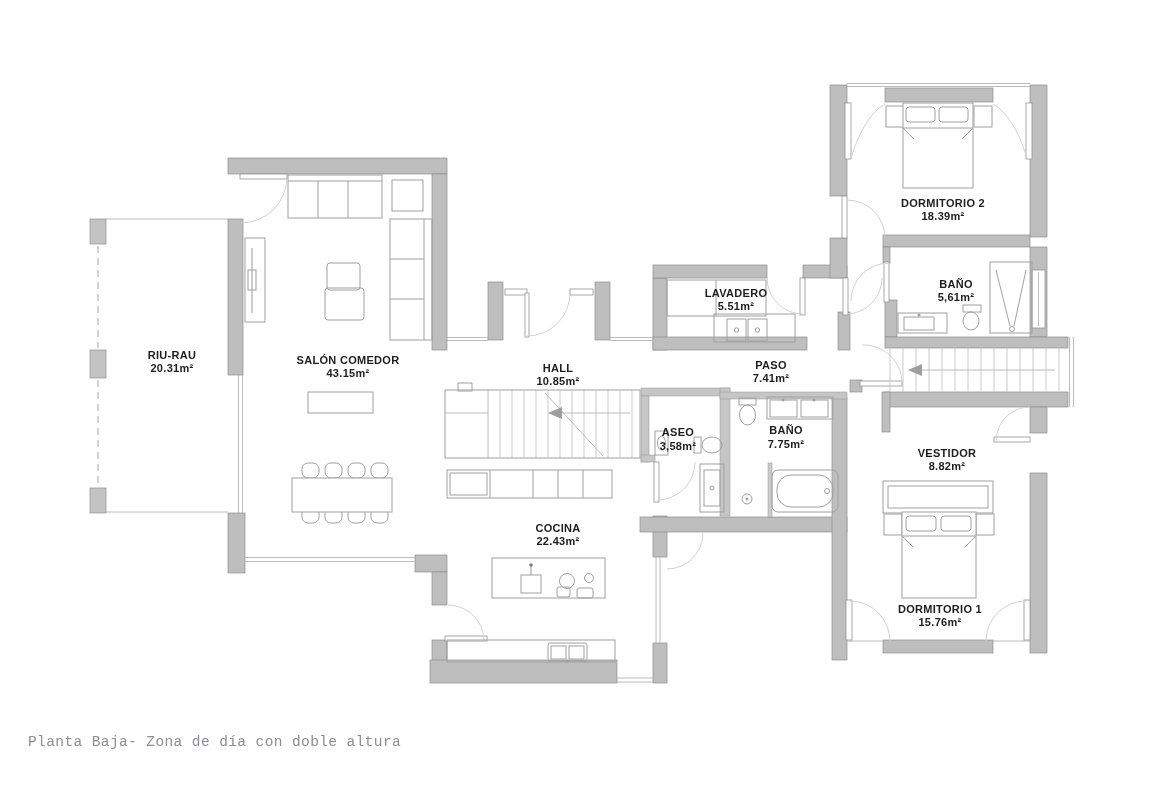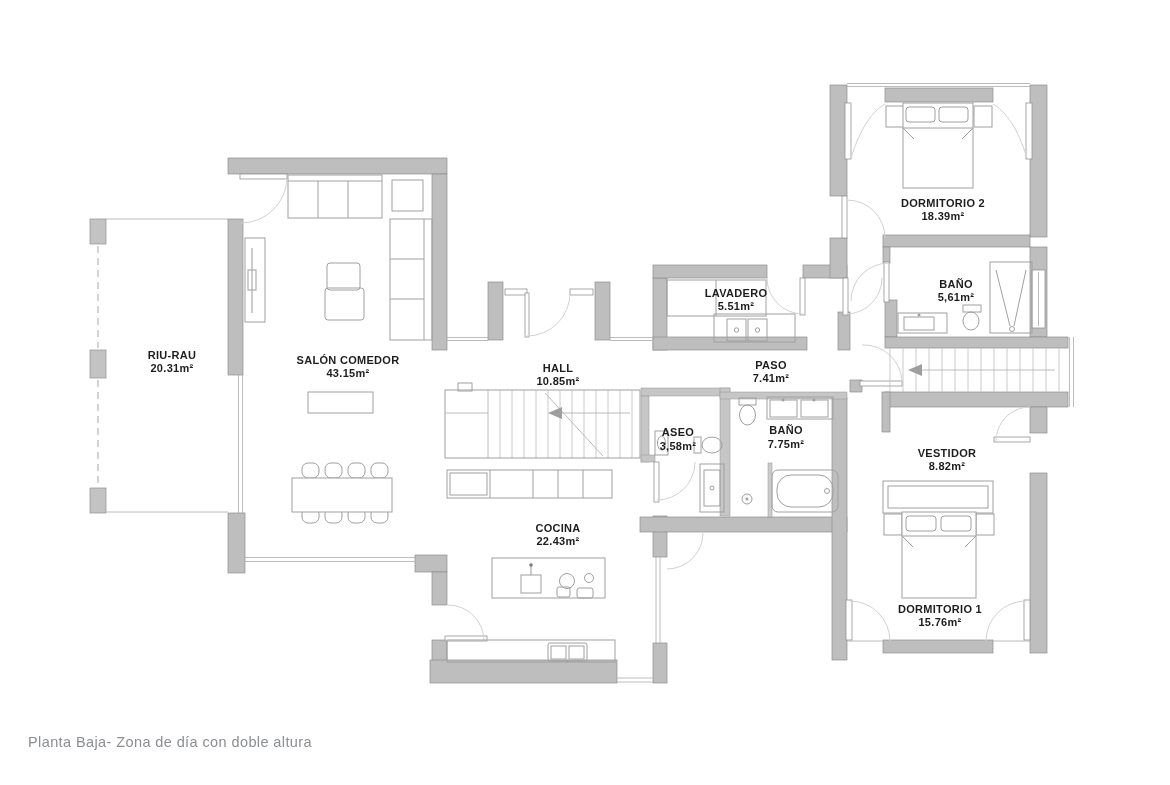--- a/index.html
+++ b/index.html
@@ -11,21 +11,21 @@
   .pt  {fill:#c3c3c3;stroke:#8f8f8f;stroke-width:.7;}
   .ln  {stroke:#9a9a9a;stroke-width:1;fill:none;}
   .ln2 {stroke:#ababab;stroke-width:.8;fill:none;}
   .fur {stroke:#a0a0a0;stroke-width:1;fill:#ffffff;}
   .furn{stroke:#a0a0a0;stroke-width:1;fill:none;}
   .arc {stroke:#d2d2d2;stroke-width:1;fill:none;}
   .leaf{fill:#ffffff;stroke:#939393;stroke-width:.8;}
   .tread{stroke:#bdbdbd;stroke-width:.8;}
   .dash{stroke:#b0b0b0;stroke-width:1.1;stroke-dasharray:7 5;fill:none;}
   .lbl{font:bold 11px "Liberation Sans", sans-serif;fill:#1d1d1d;text-anchor:middle;letter-spacing:.3px;}
-  .caption{position:absolute;left:28px;top:734px;font-size:14.5px;color:#8b8e92;letter-spacing:.4px;}
+  .caption{position:absolute;left:28px;top:734px;font-size:14.5px;color:#8b8e92;letter-spacing:.4px;font-family:Liberation Mono, monospace;}
 </style>
 </head>
 <body>
 
 <div class="stage">
 <svg width="1170" height="785" viewBox="0 0 1170 785">
 
   <g>
     <rect class="pt" x="90" y="219" width="16" height="25"></rect>
     <rect class="pt" x="90" y="350" width="16" height="28"></rect>

